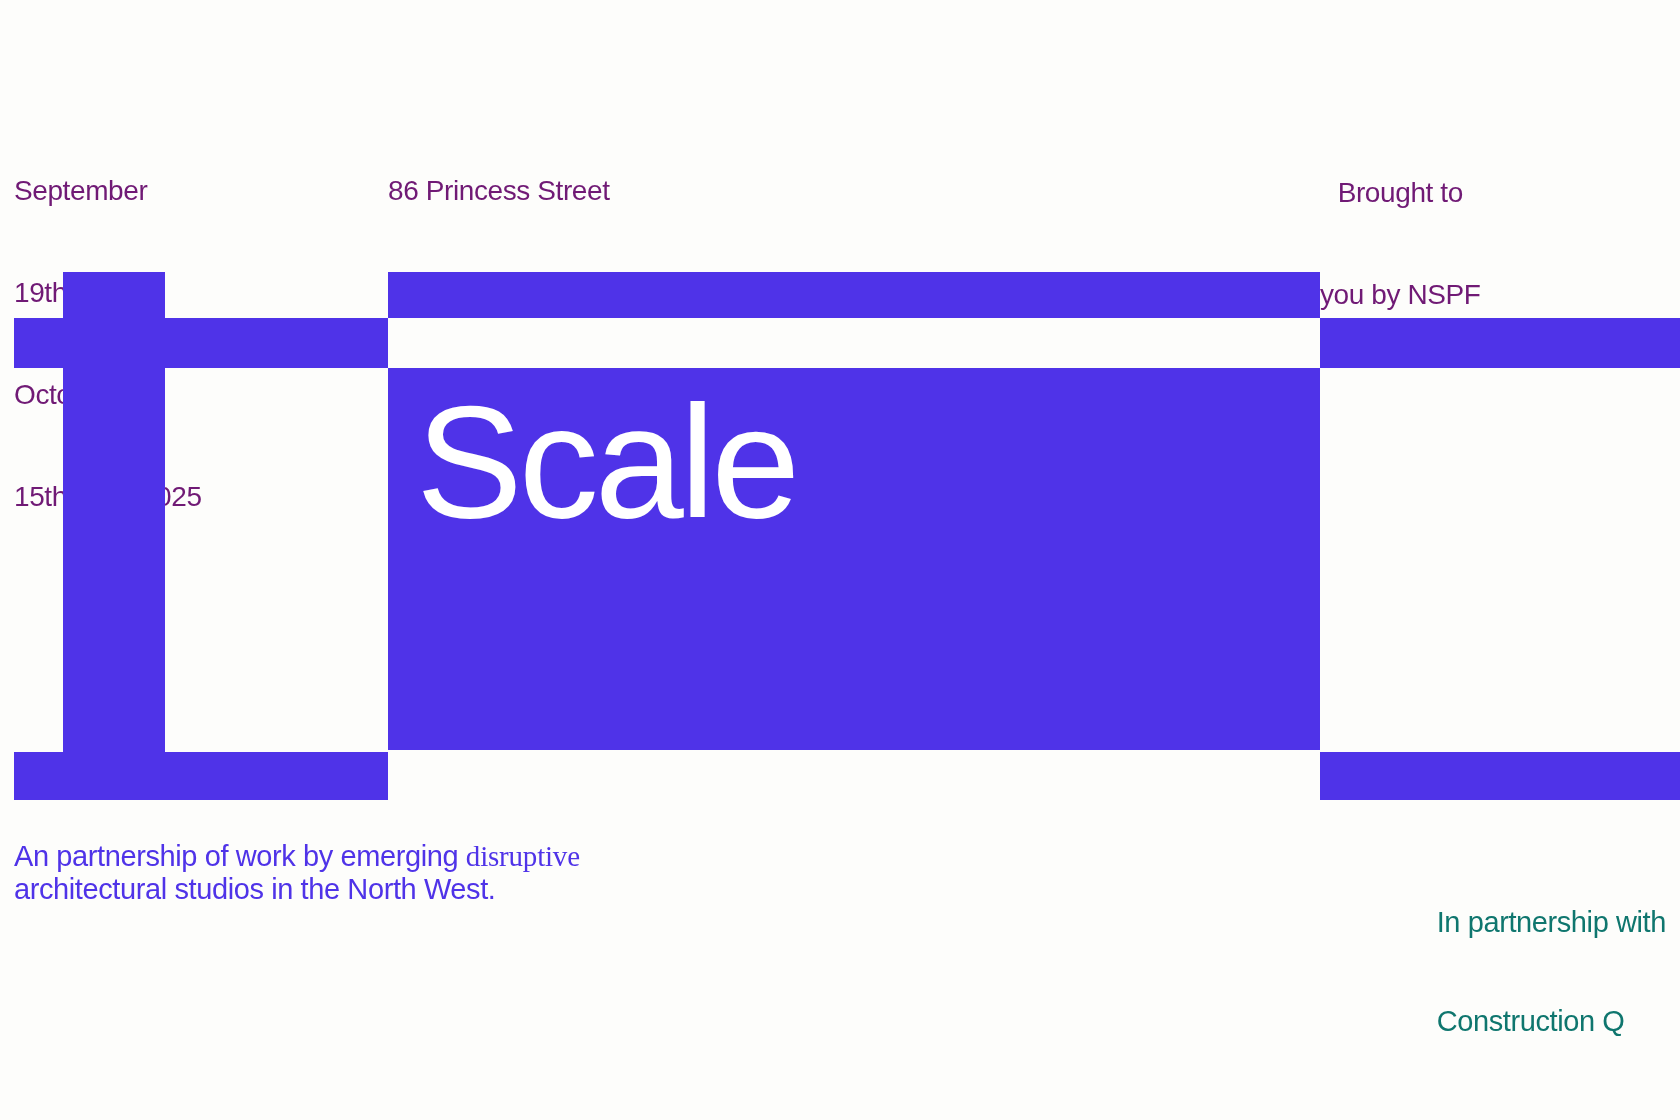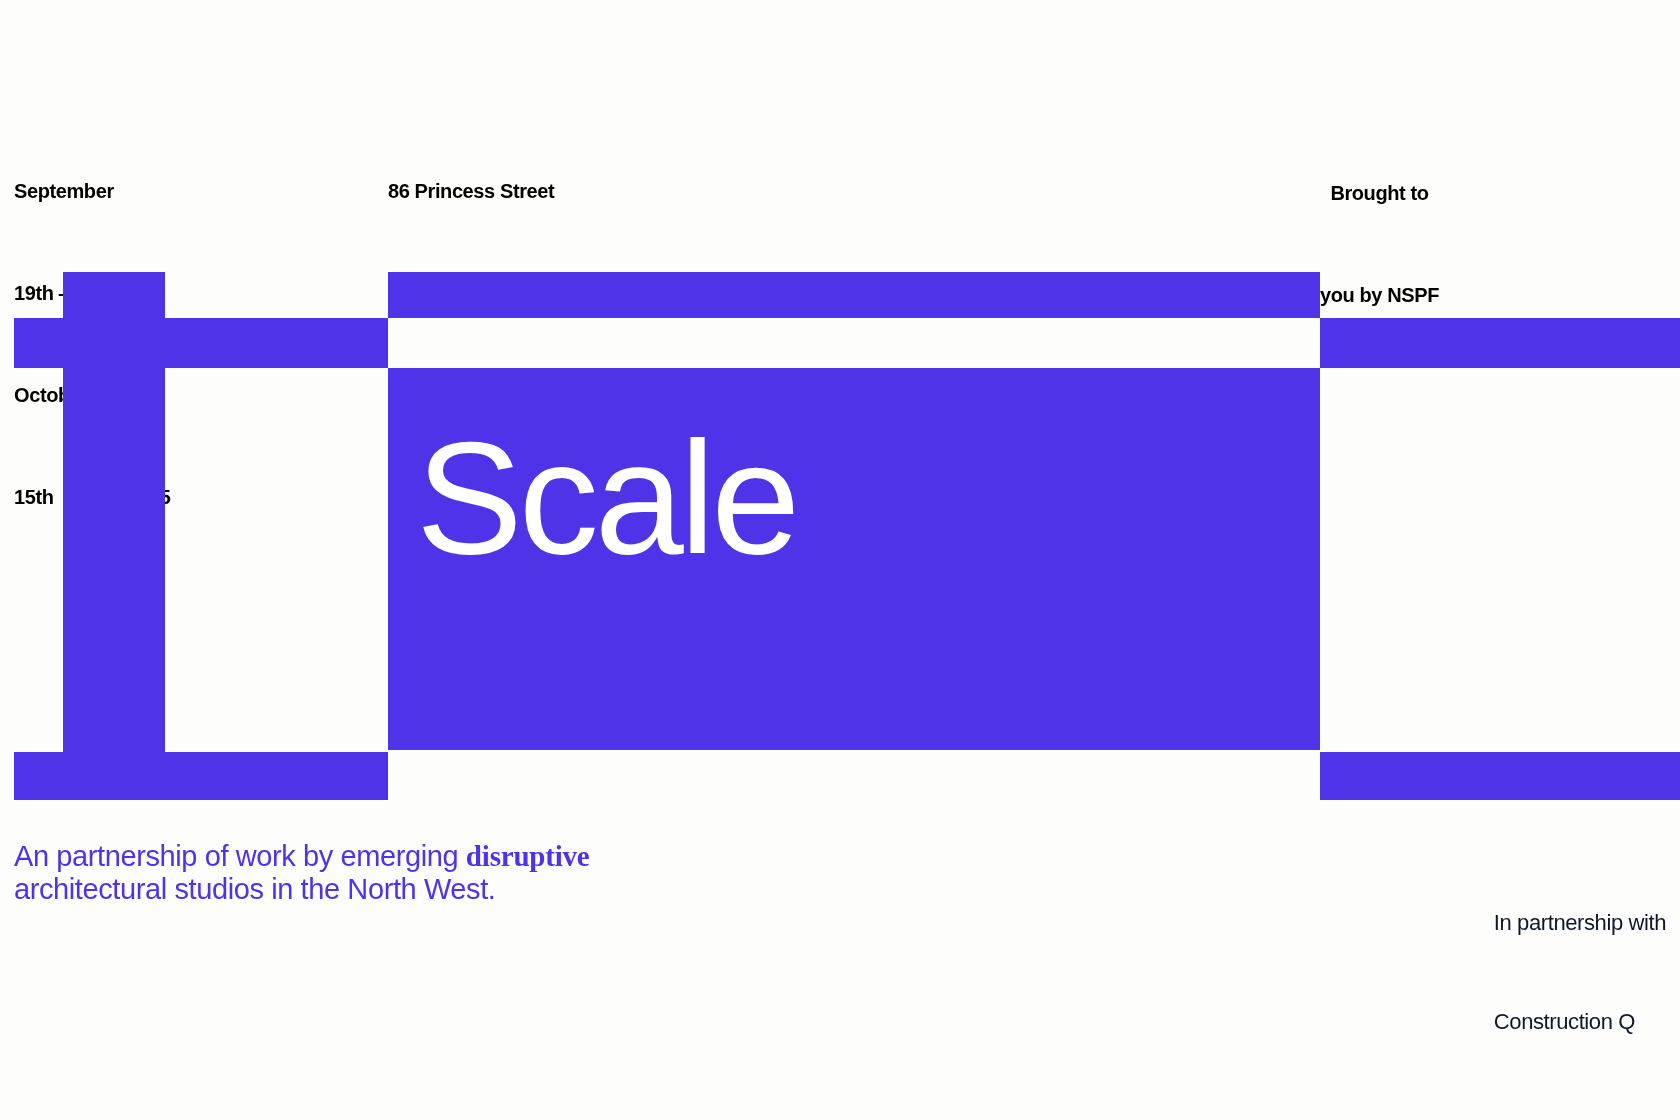--- a/index.html
+++ b/index.html
@@ -18,24 +18,24 @@
 
   .poster {
     position: absolute;
     inset: 0;
     background: #fdfdfb;
   }
 
   
   .meta {
     position: absolute;
-    color: #000000;
+    color: #701a75;
     font-family: "Liberation Sans", sans-serif;
-    font-weight: 700;
-    font-size: 20px;
+    font-weight: 400;
+    font-size: 28px;
     line-height: 34px;
     letter-spacing: -0.4px;
     white-space: pre;
   }
 
   #date-block   { left: 14px;  top: 106px; }
   #venue-block  { left: 388px; top: 106px; }
   #credit-block { left: 1320px; top: 108px; text-align: center; }
 
   .date-row { display: block; }
@@ -49,32 +49,32 @@
     left: 14px;
     top: 840px;
     color: #4F33E8;
     font-size: 29px;
     line-height: 33px;
     letter-spacing: -0.4px;
     max-width: 640px;
   }
   #description-block .disruptive {
     font-family: "Liberation Serif", serif;
-    font-weight: 700;
+    font-weight: 400;
     font-style: normal;
     letter-spacing: -0.2px;
     margin-top: 10px;
   }
 
   #partnership-block {
     position: absolute;
     right: 14px;
     top: 840px;
-    color: #0f172a;
-    font-size: 22px;
+    color: #0f766e;
+    font-size: 29px;
     line-height: 33px;
     letter-spacing: -0.4px;
     text-align: left;
     white-space: pre;
   }
 
   
   .bar {
     position: absolute;
     background: #4F33E8;
@@ -102,21 +102,20 @@
   #headline {
     position: absolute;
     left: 416px;
     top: 377px;
     color: #ffffff;
     font-family: "Liberation Sans", sans-serif;
     font-weight: 300;
     font-size: 160px;
     line-height: 170px;
     letter-spacing: -4px;
-    margin-top: 36px;
   }
 </style>
 </head>
 <body>
 
 <div class="poster">
 
   <div class="meta" id="date-block">
     <span class="date-row">September</span>
     <span class="date-row">19th —</span>

